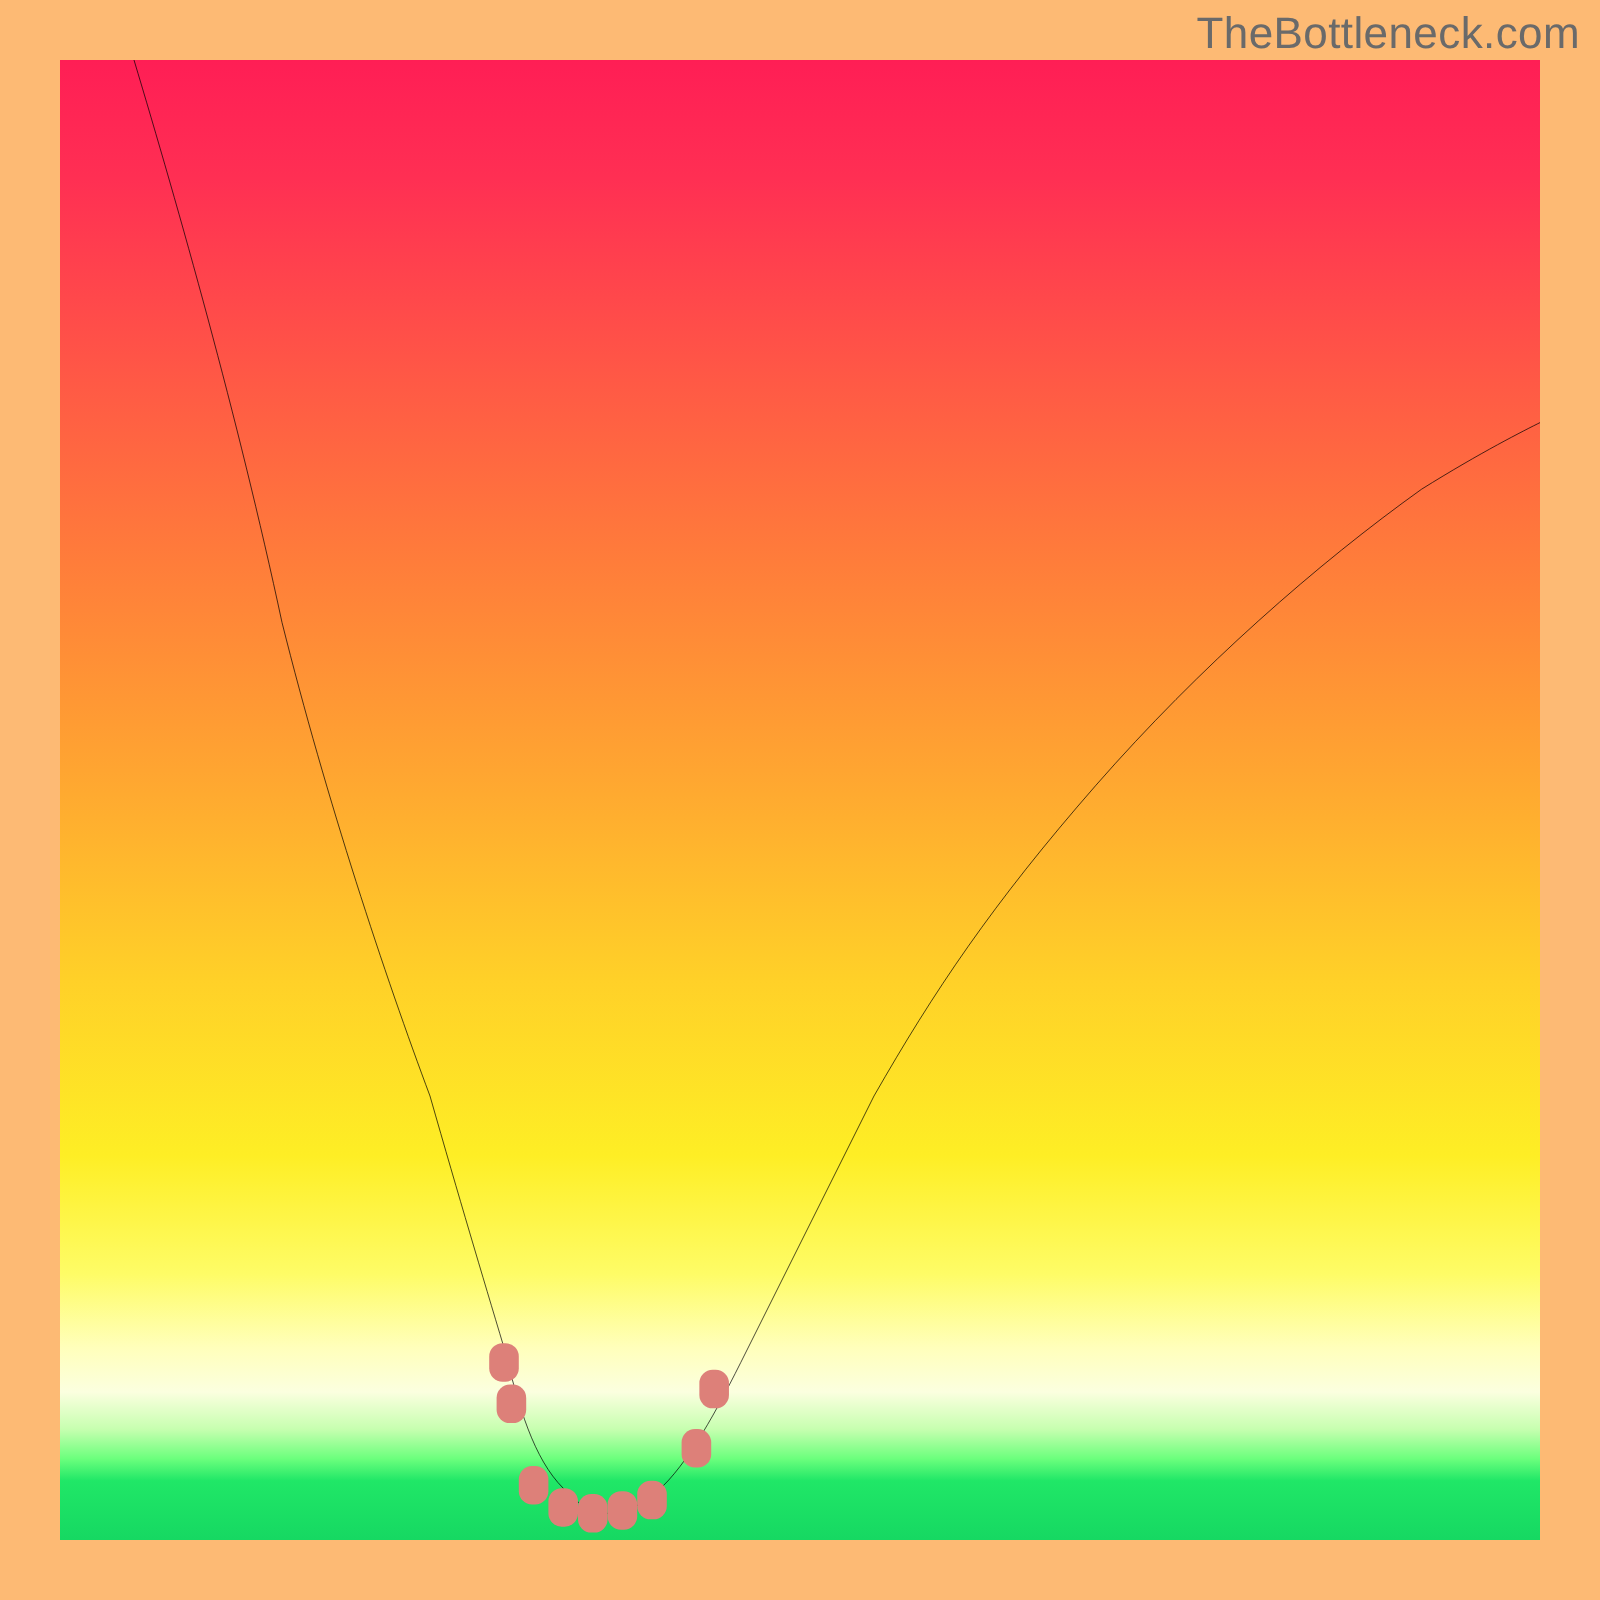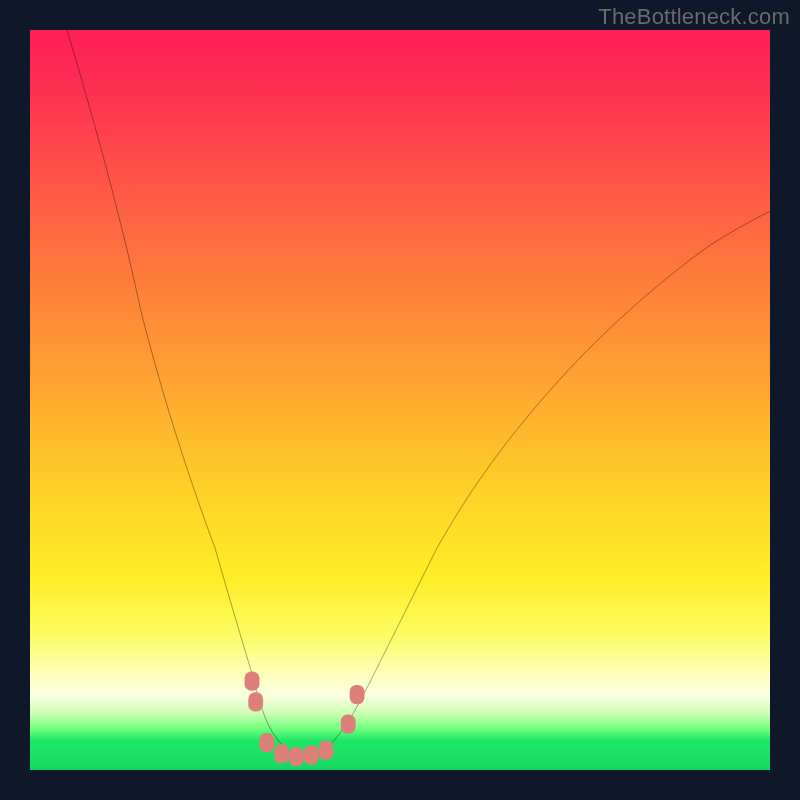--- a/index.html
+++ b/index.html
@@ -10,21 +10,21 @@
     background: #000;
     overflow: hidden;
     font-family: Arial, Helvetica, sans-serif;
   }
   .frame {
     position: absolute;
     top: 0;
     left: 0;
     width: 800px;
     height: 800px;
-    background: #0f172a;
+    background: #fdba74;
   }
   .plot-area {
     position: absolute;
     top: 30px;
     left: 30px;
     width: 740px;
     height: 740px;
     
     background: linear-gradient(
       to bottom,

